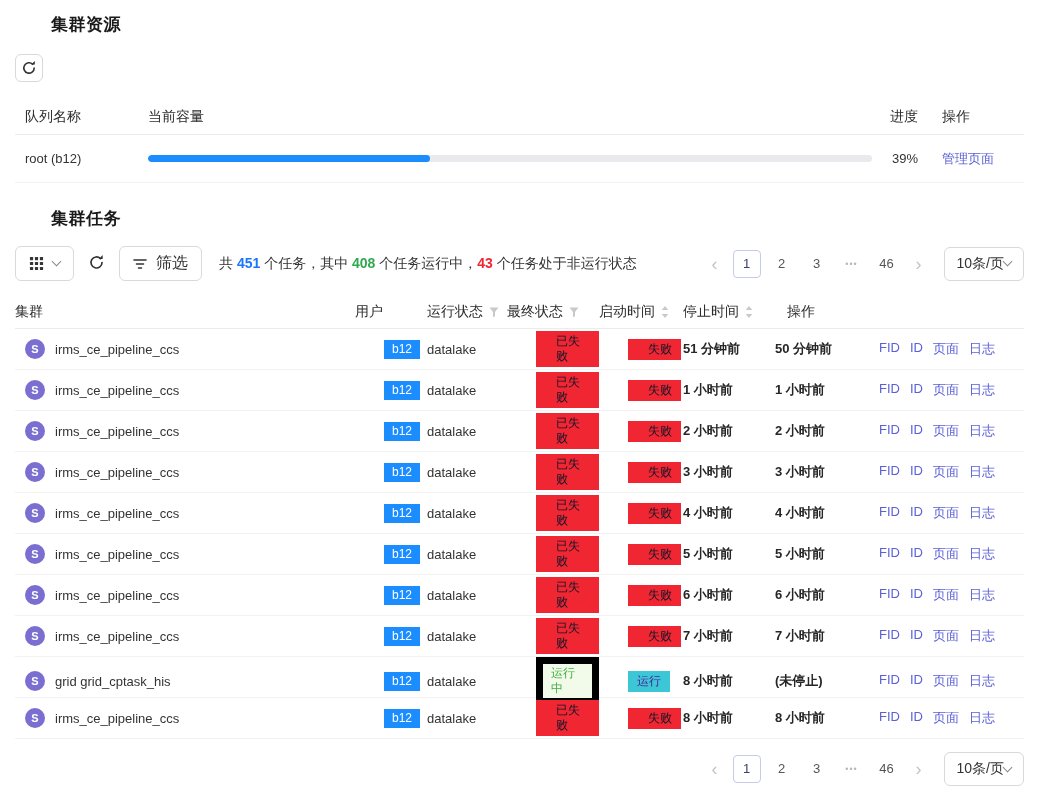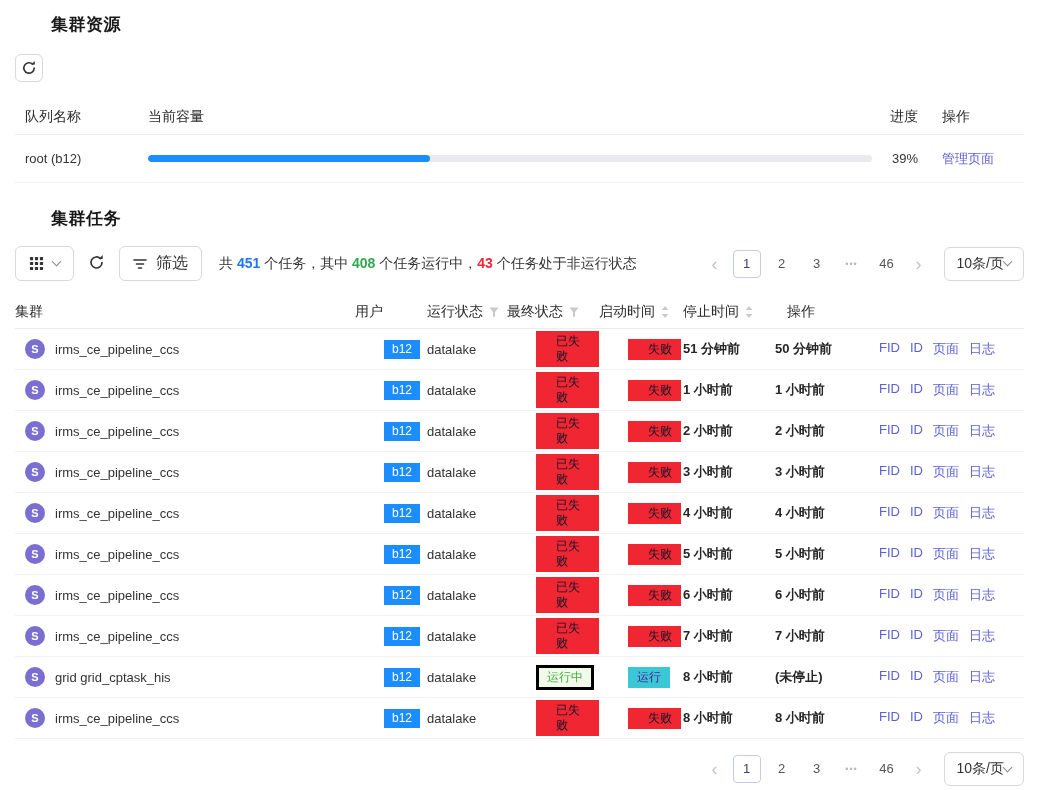--- a/index.html
+++ b/index.html
@@ -68,21 +68,21 @@
   .th { display: flex; align-items: center; gap: 5px; }
   .task-row { height: 41px; border-bottom: 1px solid #f2f2f2; font-size: 13px; color: #333; }
   .c-name { display: flex; align-items: center; gap: 10px; padding-left: 10px; overflow: hidden; }
   .avatar {
     width: 20px; height: 20px; border-radius: 50%; background: #7a6fd0; color: #fff;
     font-size: 11px; font-weight: 700; display: flex; align-items: center; justify-content: center; flex: none;
   }
   .badge { display: inline-block; font-size: 12px; padding: 3px 9px; border-radius: 0; line-height: 1.25; margin-left: 29px; }
   .badge-blue { background: var(--cluster-badge, #1b8dff); color: #fff; padding: 2px 8px; }
   .badge-red { background: var(--failed-badge, #f02632); color: #0f172a; padding-left: 20px; }
-  .badge-green { background: #f2fbea; color: var(--running-badge-text, #43ad3f); border: 3px solid #000000; padding: 2px 8px; }
+  .badge-green { background: #f2fbea; color: var(--running-badge-text, #43ad3f); border: 7px solid #000000; padding: 2px 8px; }
   .badge-cyan { background: var(--final-running-badge, #3cc7d6); color: #4c1d95; }
   .time { font-weight: 700; color: #262626; }
   .c-actions { display: flex; gap: 10px; padding-left: 12px; }
   .link { color: var(--link, #5a5fd6); font-size: 13px; text-decoration: none; cursor: pointer; }
   .bottom-bar { display: flex; justify-content: flex-end; align-items: center; gap: 14px; margin-top: 13px; }
 </style>
 </head>
 <body>
 
 <div class="page">

